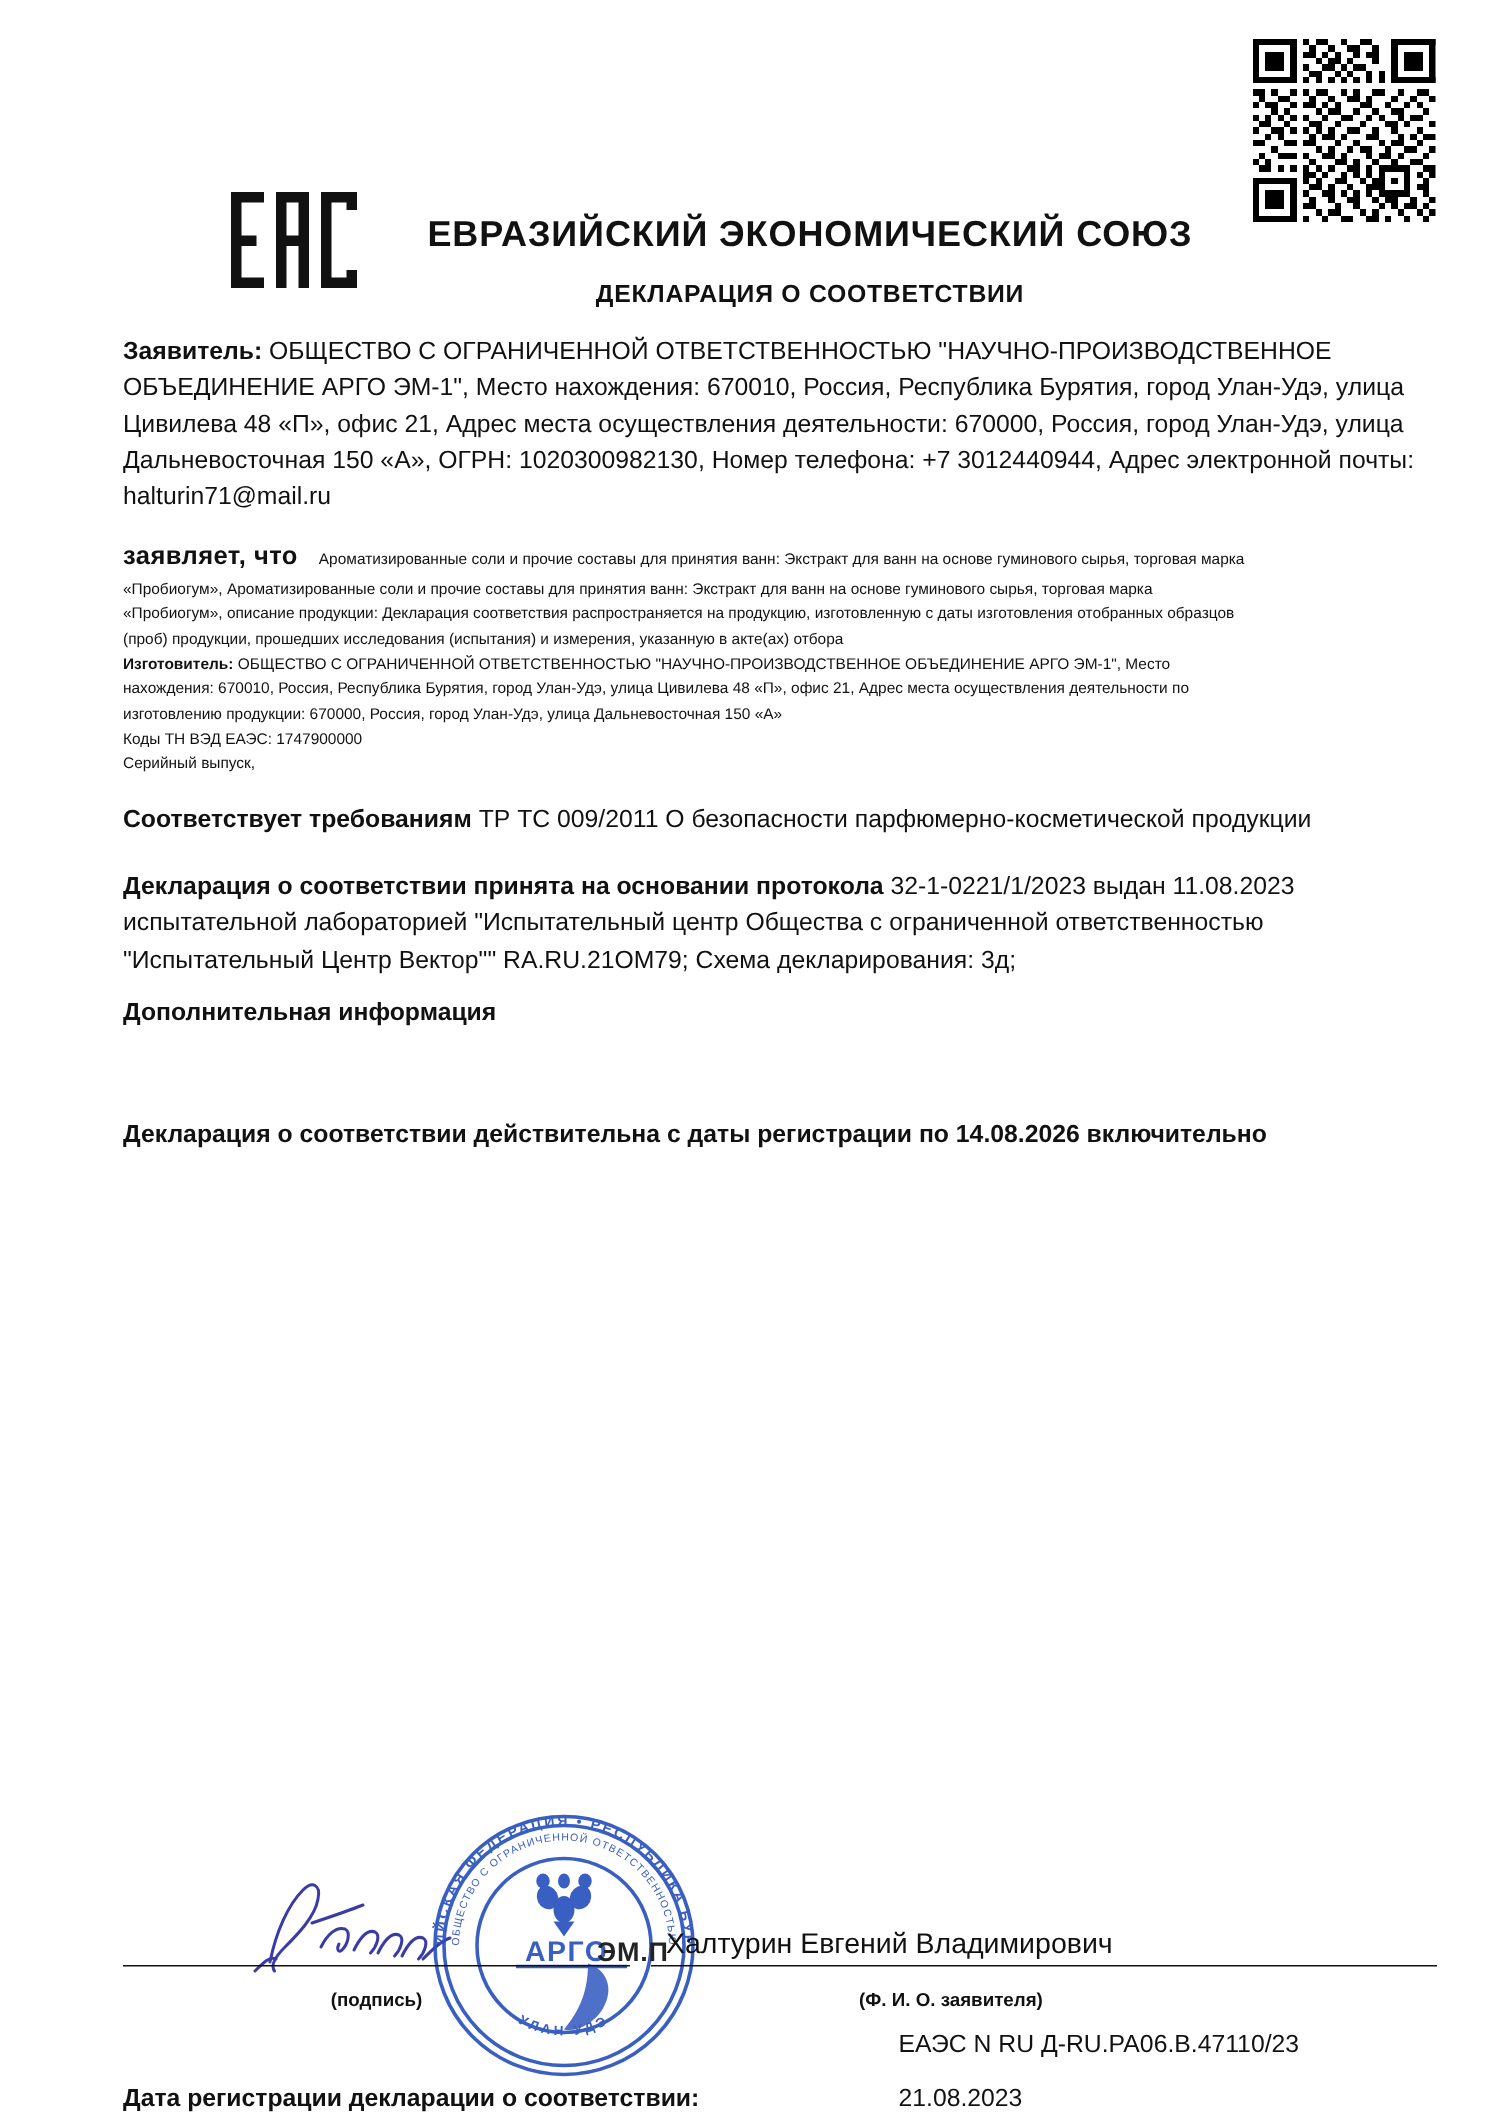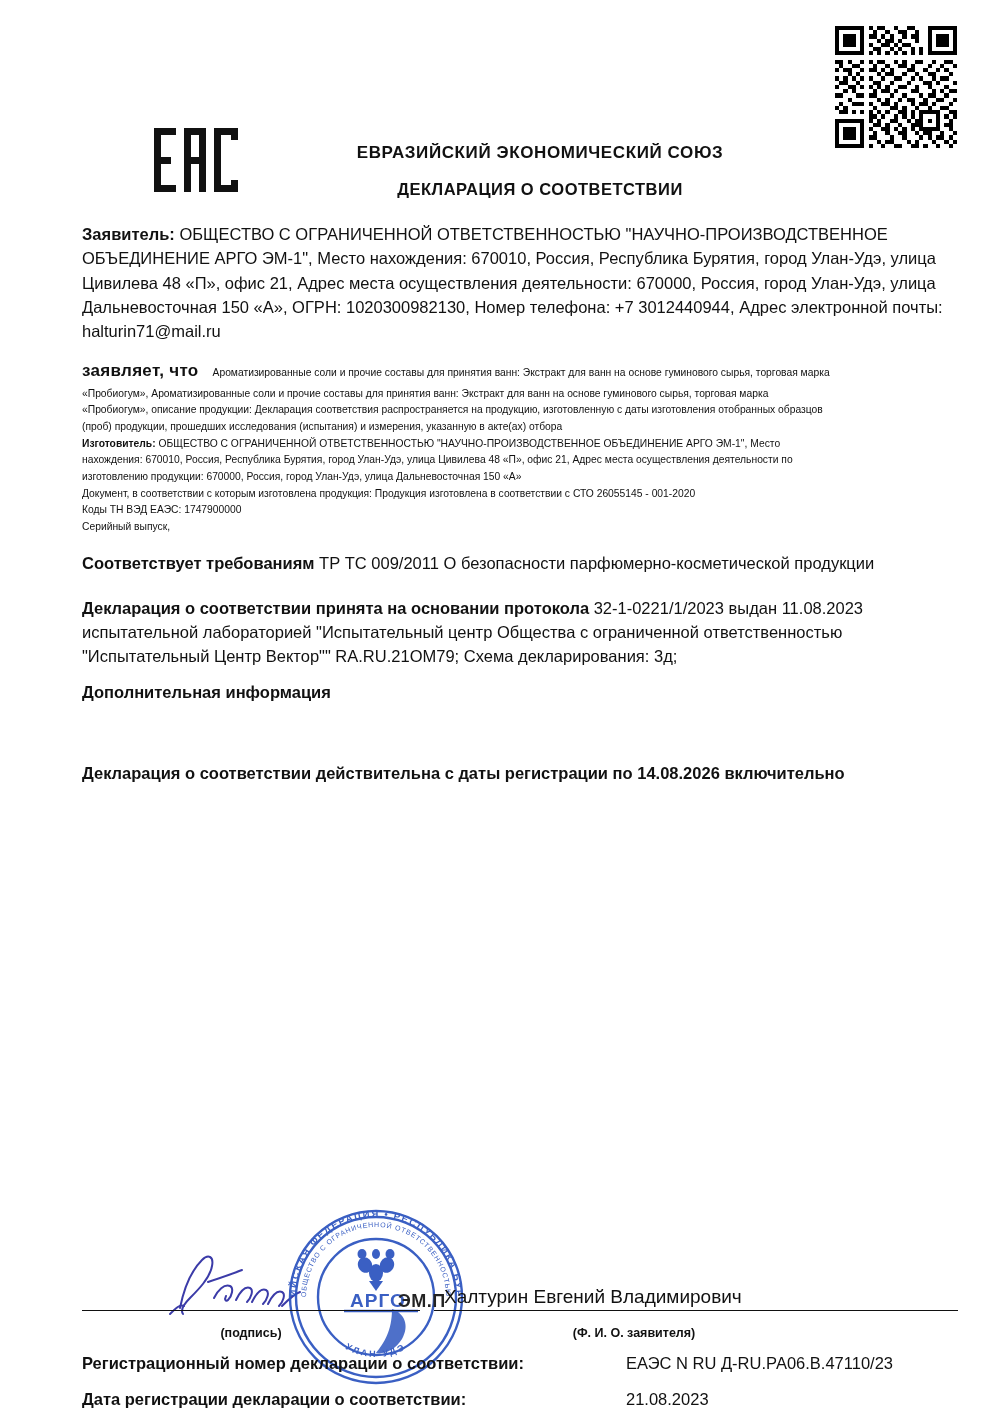--- a/index.html
+++ b/index.html
@@ -42,21 +42,21 @@
 
   
   .doc-title-block {
     position: absolute;
     top: 144px;
     left: 250px;
     width: 580px;
     text-align: center;
   }
   .doc-title {
-    font-size: 17px;
+    font-size: 24px;
     font-weight: bold;
     letter-spacing: 0.6px;
     line-height: 1.1;
   }
   .doc-subtitle {
     font-size: 16.5px;
     font-weight: bold;
     letter-spacing: 0.5px;
     margin-top: 17px;
     line-height: 1.1;
@@ -189,21 +189,21 @@
   }
   .reg-label {
     position: absolute;
     left: 0;
     top: 0;
     font-size: 16.5px;
     font-weight: bold;
   }
   .reg-value {
     position: absolute;
-    left: 544px;
+    left: 517px;
     top: 0;
     font-size: 16.5px;
   }
 
   
   .signature {
     position: absolute;
     left: 150px;
     top: 1248px;
     width: 230px;
@@ -504,21 +504,20 @@
       <div class="sp-lead-row">
         <span class="sp-lead">заявляет, что</span>
         <span class="sp-lead-tail sp-line">Ароматизированные соли и прочие составы для принятия ванн: Экстракт для ванн на основе гуминового сырья, торговая марка</span>
       </div>
       <div class="sp-line">«Пробиогум», Ароматизированные соли и прочие составы для принятия ванн: Экстракт для ванн на основе гуминового сырья, торговая марка</div>
       <div class="sp-line">«Пробиогум», описание продукции: Декларация соответствия распространяется на продукцию, изготовленную с даты изготовления отобранных образцов</div>
       <div class="sp-line">(проб) продукции, прошедших исследования (испытания) и измерения, указанную в акте(ах) отбора</div>
       <div class="sp-line"><b>Изготовитель:</b><span> ОБЩЕСТВО С ОГРАНИЧЕННОЙ ОТВЕТСТВЕННОСТЬЮ "НАУЧНО-ПРОИЗВОДСТВЕННОЕ ОБЪЕДИНЕНИЕ АРГО ЭМ-1", Место</span></div>
       <div class="sp-line">нахождения: 670010, Россия, Республика Бурятия, город Улан-Удэ, улица Цивилева 48 «П», офис 21, Адрес места осуществления деятельности по</div>
       <div class="sp-line">изготовлению продукции: 670000, Россия, город Улан-Удэ, улица Дальневосточная 150 «А»</div>
-      <div class="sp-line">Документ, в соответствии с которым изготовлена продукция: Продукция изготовлена в соответствии с СТО 26055145 - 001-2020</div>
       <div class="sp-line">Коды ТН ВЭД ЕАЭС: 1747900000</div>
       <div class="sp-line">Серийный выпуск,</div>
     </div>
 
     <p class="para conforms"><span class="lbl">Соответствует требованиям</span><span>  ТР ТС 009/2011 О безопасности парфюмерно-косметической продукции</span></p>
 
     <p class="para basis"><span class="lbl">Декларация о соответствии принята на основании протокола</span><span> 32-1-0221/1/2023 выдан 11.08.2023  испытательной лабораторией "Испытательный центр Общества с ограниченной ответственностью "Испытательный Центр Вектор"" RA.RU.21ОМ79; Схема декларирования: 3д;</span></p>
 
     <p class="addinfo">Дополнительная информация</p>
 
@@ -593,21 +592,20 @@
       <div class="sig-line-right"></div>
       <div class="sig-name">Халтурин Евгений Владимирович</div>
     </div>
 
     <div class="cap-row">
       <div class="cap-left">(подпись)</div>
       <div class="cap-right">(Ф. И. О. заявителя)</div>
     </div>
 
     <div class="reg-row">
-      <div class="reg-label">Регистрационный номер декларации о соответствии:</div>
       <div class="reg-value">ЕАЭС N RU Д-RU.РА06.В.47110/23</div>
     </div>
 
     <div class="reg-row">
       <div class="reg-label">Дата регистрации декларации о соответствии:</div>
       <div class="reg-value">21.08.2023</div>
     </div>
 
   </div>
 

